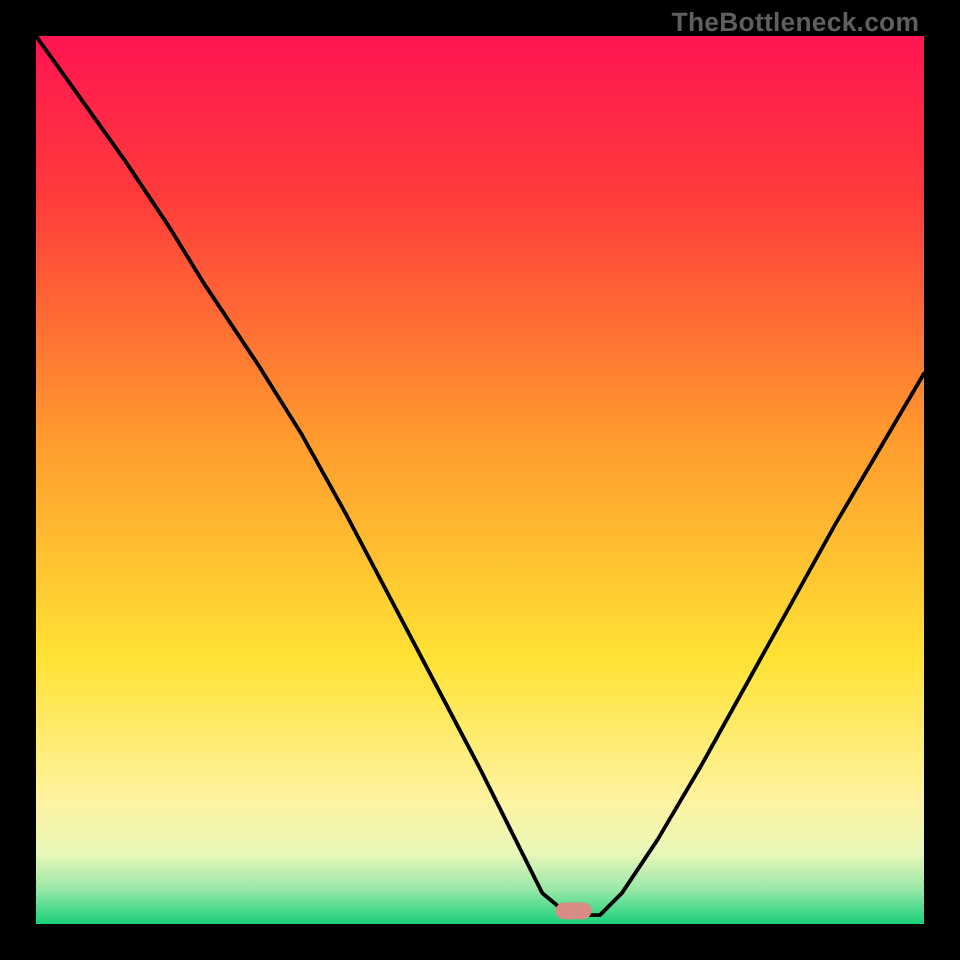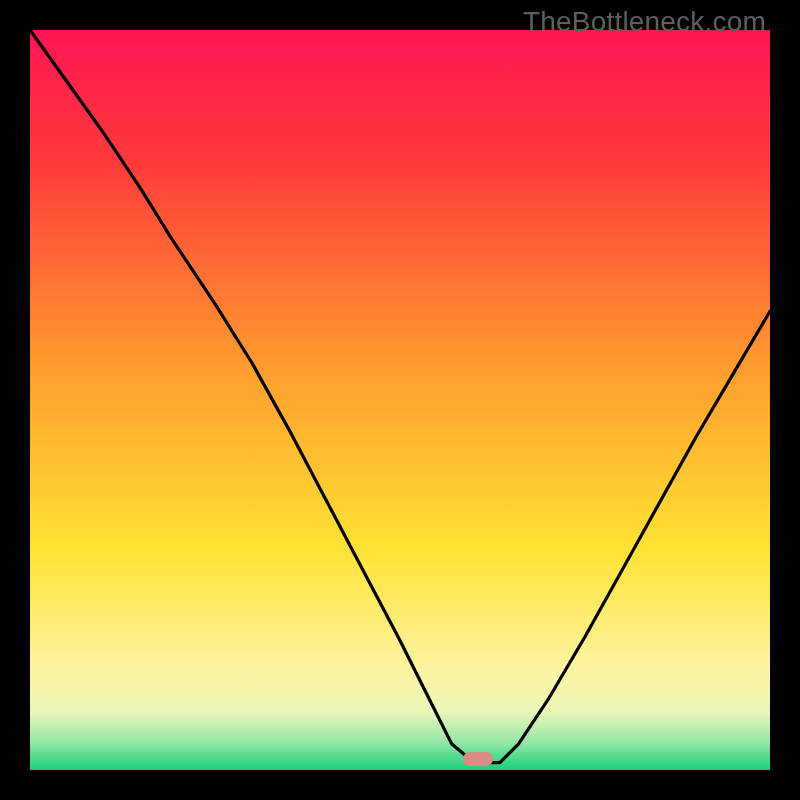--- a/index.html
+++ b/index.html
@@ -45,22 +45,22 @@
     position: absolute;
     width: 30px;
     height: 14px;
     border-radius: 7px;
     transform: translate(-50%, -50%);
   }
   .watermark {
     position: absolute;
     top: 6px;
     right: 34px;
-    font-size: 28px;
-    font-weight: 400;
+    font-size: 22px;
+    font-weight: 700;
     color: #5f5f5f;
     letter-spacing: 0.2px;
   }
 </style>
 </head>
 <body>
 
 <div class="frame">
 
   <div class="plot">

